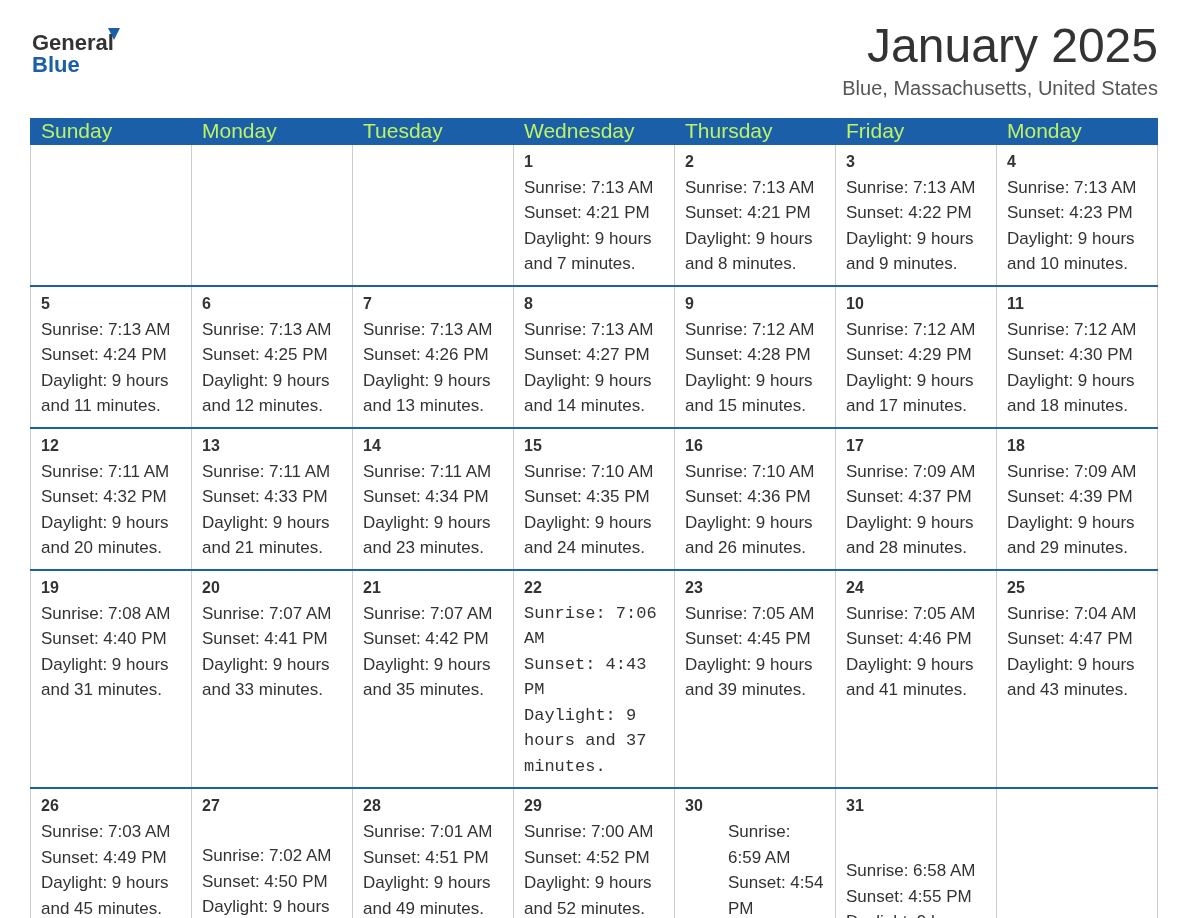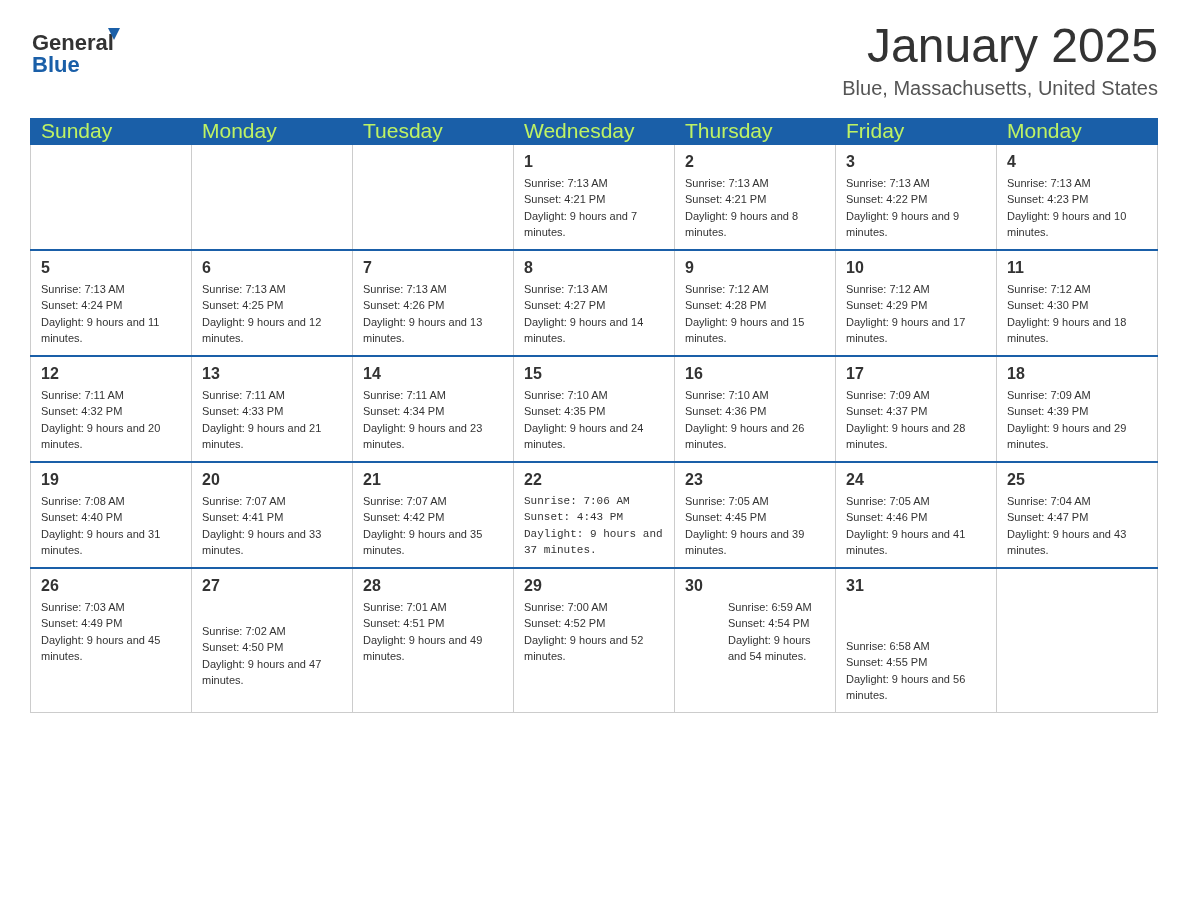--- a/index.html
+++ b/index.html
@@ -59,21 +59,21 @@
       color: #333;
     }
     .day-number {
       font-size: 16px;
       font-weight: bold;
       color: #333;
       display: block;
       margin-bottom: 4px;
     }
     .day-info {
-      font-size: 11px;
+      font-size: 17px;
       color: #333;
       line-height: 1.5;
     }
     .empty-cell {
       background: #fff;
     }
     .calendar tbody tr:last-child td {
       border-bottom: 1px solid #ccc;
     }
   </style>

